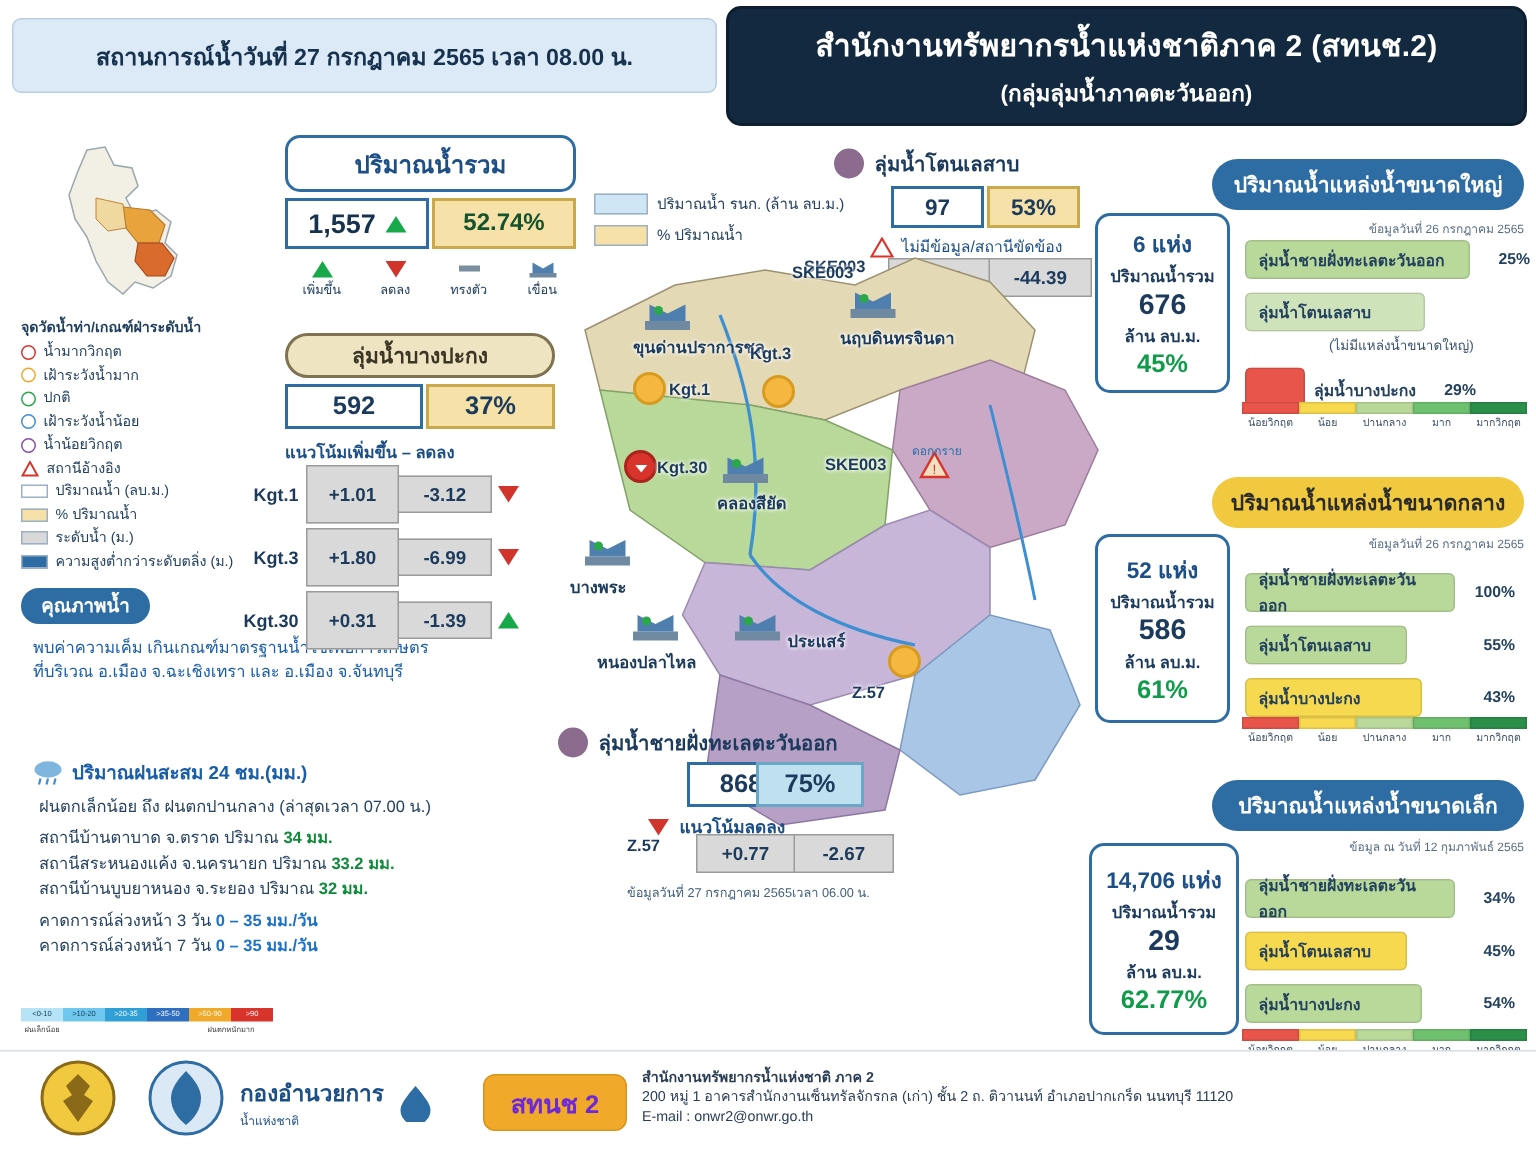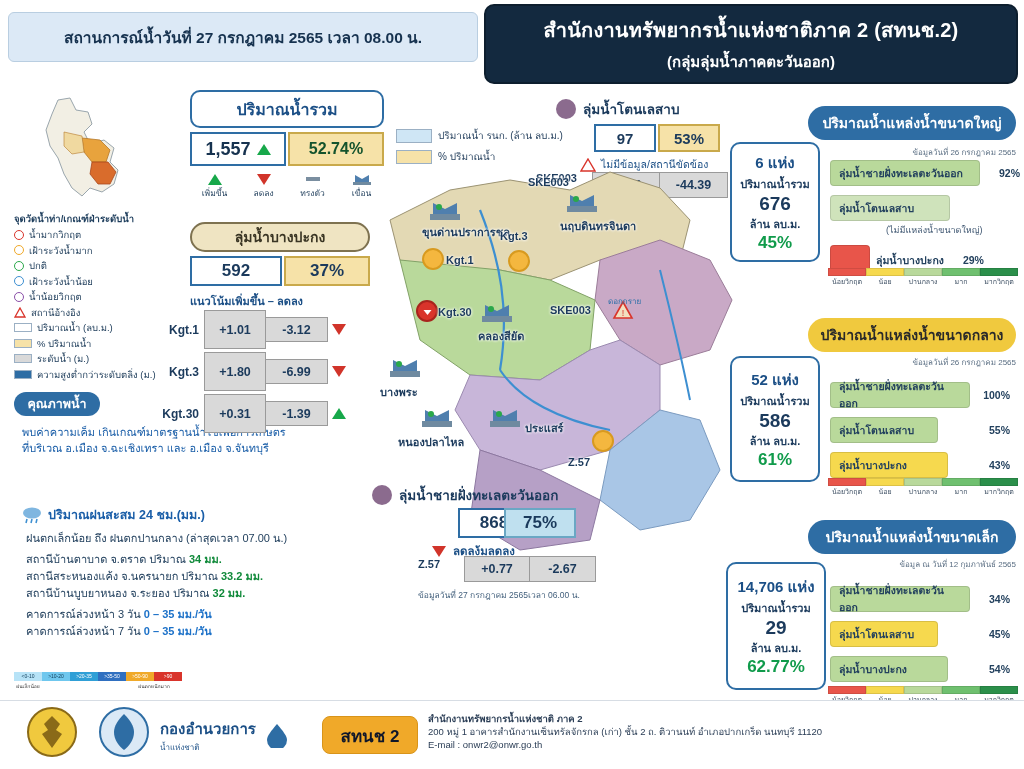--- a/index.html
+++ b/index.html
@@ -63,21 +63,21 @@
 
   
   #footer { left:0; top:700px; width:1024px; height:69px; border-top:1px solid #d7dde4; background:#fff;}
   #seal1 { left:26px; top:706px; width:52px; height:52px; }
   #seal2 { left:98px; top:706px; width:52px; height:52px; }
   #kong-logo { left:160px; top:720px; width:150px; height:30px; display:flex; align-items:center; gap:4px;}
   #kong-logo .t1 { font-size:15px; font-weight:bold; color:#1b4f86;}
   #kong-logo .t2 { font-size:8px; color:#1b4f86;}
   #sonoch-badge {
     left:322px; top:716px; width:96px; height:38px; background:#f0a929; border-radius:8px;
-    display:flex; align-items:center; justify-content:center; color:#0f172a; font-size:17px; font-weight:bold;
+    display:flex; align-items:center; justify-content:center; color:#6d28d9; font-size:17px; font-weight:bold;
     border:1px solid #d8941a;
   }
   #footer-addr { left:428px; top:712px; width:420px; font-size:9.5px; line-height:13px; color:#2a3d55;}
   #footer-addr .b { font-weight:bold;}
   .title-pill {
     background:#efe4c2; border:2px solid #7e7250; border-radius:16px;
     font-size:14px; font-weight:bold; color:#3a3524; display:flex; align-items:center; justify-content:center;
   }
 
   #total-title {
@@ -492,42 +492,42 @@
 </div>
 
 <div class="abs" id="ec-title">
   <span class="ball"></span>
   <span class="t">ลุ่มน้ำชายฝั่งทะเลตะวันออก</span>
 </div>
 <div class="abs" id="ec-val">868</div>
 <div class="abs" id="ec-pct">75%</div>
 <div class="abs" id="ec-trend">
   <span class="tri-down"></span>
-  <span>ลดลง้มลดลง</span>
+  <span>แนวโน้มลดลง</span>
 </div>
 <div class="abs" id="z57-label">Z.57</div>
 <div class="abs" id="z57-a">+0.77</div>
 <div class="abs" id="z57-b">-2.67</div>
 <div class="abs" id="ec-asof">ข้อมูลวันที่ 27 กรกฎาคม 2565เวลา 06.00 น.</div>
 
 <div class="abs sect-title" style="left:808px; top:106px; width:208px;">ปริมาณน้ำแหล่งน้ำขนาดใหญ่</div>
 <div class="abs asof" style="left:826px; top:146px; width:190px;">ข้อมูลวันที่ 26 กรกฎาคม  2565</div>
 
 <div class="abs stat-box" style="left:730px; top:142px; width:90px; height:120px;">
   <div class="n1">6 แห่ง</div>
   <div class="n2">ปริมาณน้ำรวม</div>
   <div class="n3">676</div>
   <div class="n4">ล้าน ลบ.ม.</div>
   <div class="n5">45%</div>
 </div>
 
 <div class="abs" style="left:830px; top:160px; width:190px;">
   <div class="basin-row">
     <div class="basin-chip" style="width:150px;background:#b9d99b">ลุ่มน้ำชายฝั่งทะเลตะวันออก</div>
-    <div class="basin-pct">92%</div>
+    <div class="basin-pct">25%</div>
   </div>
   <div class="basin-row" style="margin-bottom:2px">
     <div class="basin-chip" style="width:120px;background:#cfe3bb">ลุ่มน้ำโตนเลสาบ</div>
     <div class="basin-pct"></div>
   </div>
   <div style="font-size:9px;color:#3d5570;margin:0 0 8px 56px;">(ไม่มีแหล่งน้ำขนาดใหญ่)</div>
   <div class="basin-row">
     <div class="basin-chip" style="width:40px;background:#e8554a;height:30px"></div>
     <div style="font-size:10.5px;font-weight:bold;color:#23415e;margin-left:6px;">ลุ่มน้ำบางปะกง</div>
     <div class="basin-pct">29%</div>

